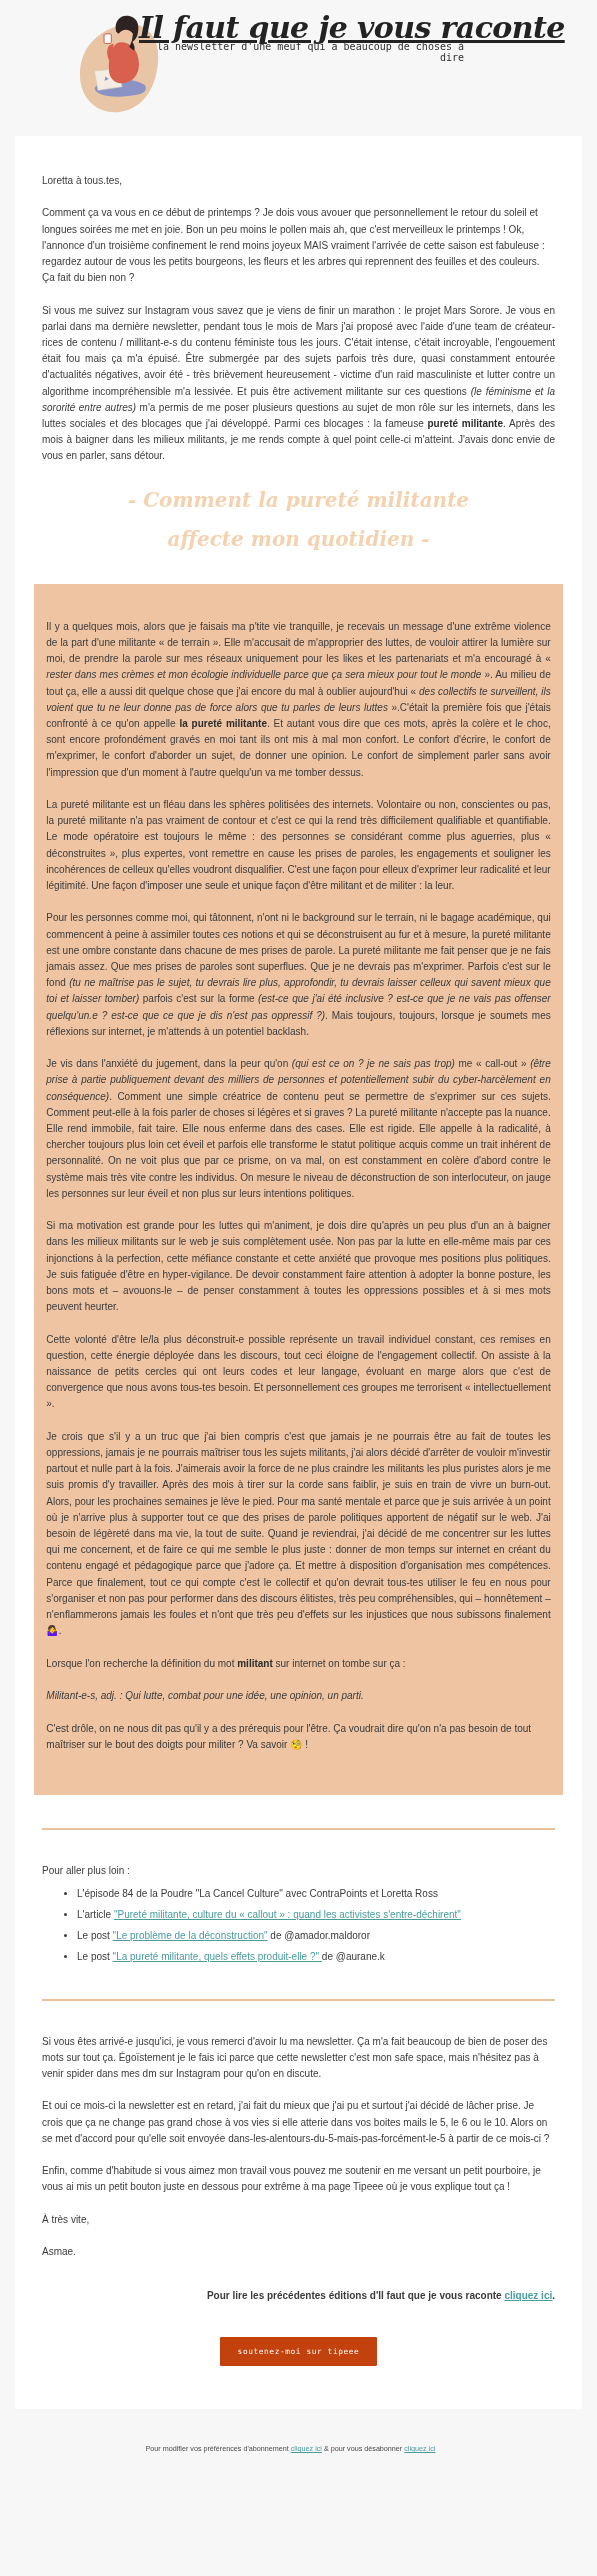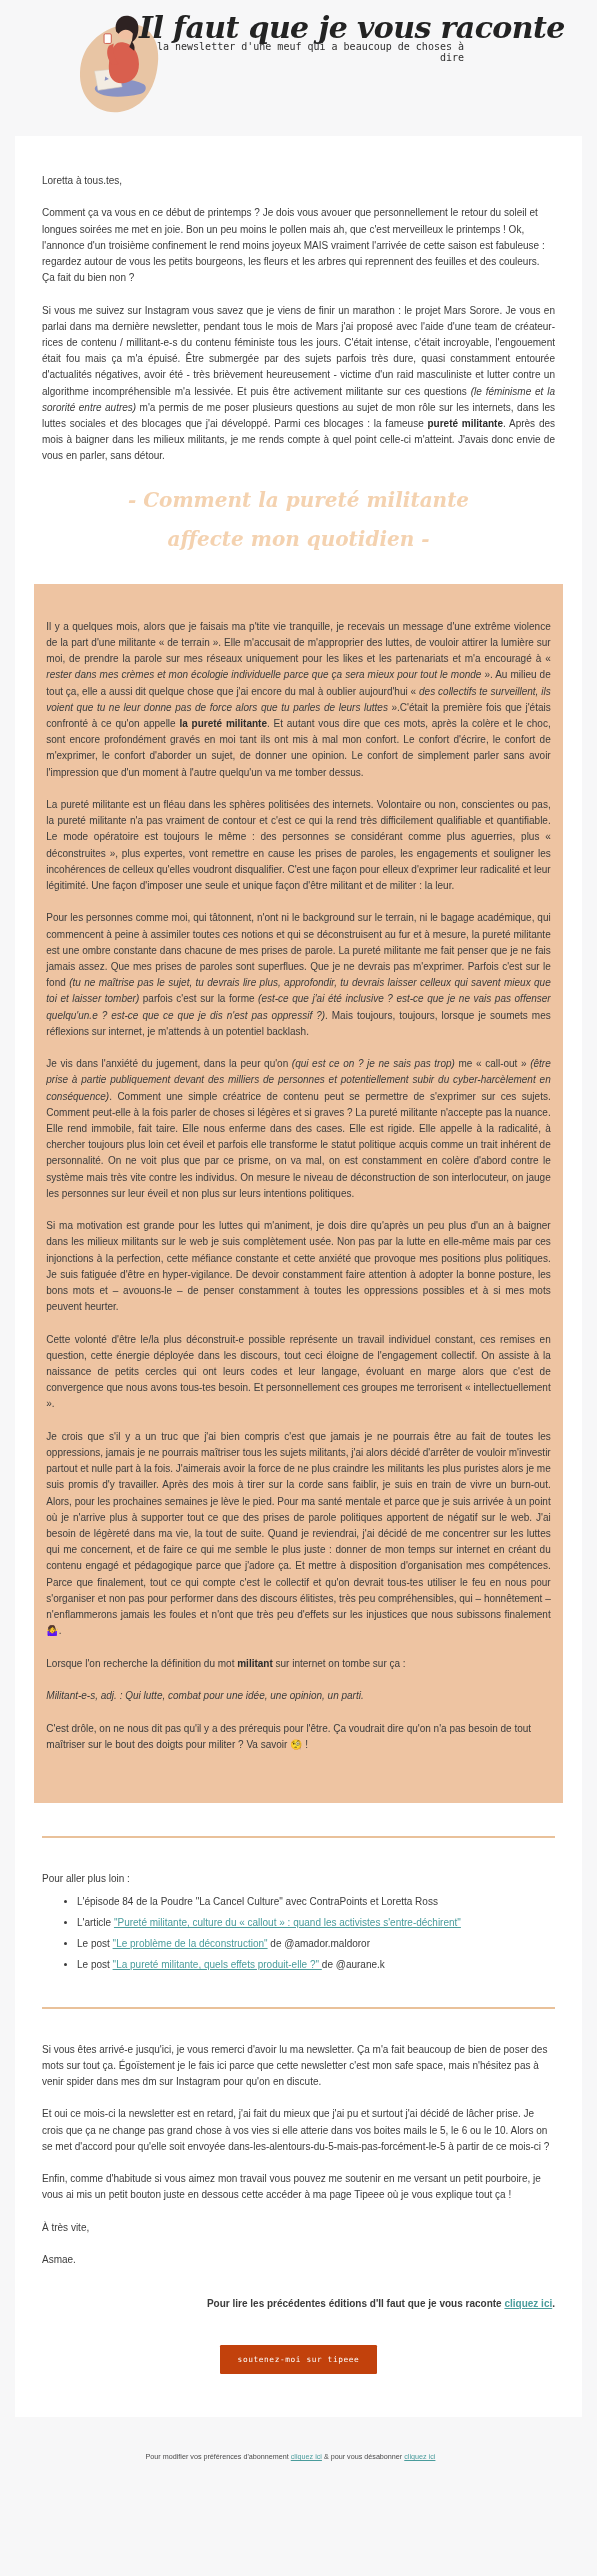--- a/index.html
+++ b/index.html
@@ -18,20 +18,21 @@
   .title-wrap{
     position:absolute; left:139px; top:4.8px; width:325px;
     text-align:center;
   }
   .nl-title{
     font-family:"DejaVu Serif", serif;
     font-style:italic; font-weight:bold;
     font-size:30px; line-height:1.5;
     color:#232323; letter-spacing:-0.6px;
     white-space:nowrap;
+    text-decoration:underline;
   }
   .nl-subtitle{
     font-family:"DejaVu Sans Mono", monospace;
     font-size:10px; color:#2f2f2f;
     text-align:right; margin-top:-8.4px;
   }
 
   
   .card{
     width:567px; margin:0 auto; background:#ffffff;
@@ -49,21 +50,21 @@
     max-width:398px; margin:16px auto 25px auto;
   }
 
   
   .tan-block{
     background:#eec4a2;
     margin:0 -8.4px;
     padding:35px 12.7px 25px 12.7px;
   }
   .tan-block p{margin:0 0 16.3px 0;}
-  .tan-block p:last-child{margin-bottom:25px;}
+  .tan-block p:last-child{margin-bottom:17px;}
 
   
   .s-i{font-style:italic;}
   .s-b{font-weight:bold; color:#2c2c2c;}
   .s-l{color:#4a9c9c; text-decoration:underline; cursor:pointer;}
   .s-e{font-style:normal;}
 
   
   .divider{height:1.8px; background:#e9c19a; border:0; margin:33px 0;}
 
@@ -156,21 +157,21 @@
       <li><span>L'épisode 84 de la Poudre "La Cancel Culture" avec ContraPoints et Loretta Ross</span></li>
       <li><span>L'article </span><span class="s-l">"Pureté militante, culture du « callout » : quand les activistes s'entre-déchirent"</span></li>
       <li><span>Le post </span><span class="s-l">"Le problème de la déconstruction"</span><span> de @amador.maldoror</span></li>
       <li><span>Le post </span><span class="s-l">"La pureté militante, quels effets produit-elle ?" </span><span>de @aurane.k</span></li>
     </ul>
 
     <hr class="divider">
 
     <p>Si vous êtes arrivé-e jusqu'ici, je vous remerci d'avoir lu ma newsletter. Ça m'a fait beaucoup de bien de poser des mots sur tout ça. Égoïstement je le fais ici parce que cette newsletter c'est mon safe space, mais n'hésitez pas à venir spider dans mes dm sur Instagram pour qu'on en discute.</p>
     <p>Et oui ce mois-ci la newsletter est en retard, j'ai fait du mieux que j'ai pu et surtout j'ai décidé de lâcher prise. Je crois que ça ne change pas grand chose à vos vies si elle atterie dans vos boites mails le 5, le 6 ou le 10. Alors on se met d'accord pour qu'elle soit envoyée dans-les-alentours-du-5-mais-pas-forcément-le-5 à partir de ce mois-ci ?</p>
-    <p>Enfin, comme d'habitude si vous aimez mon travail vous pouvez me soutenir en me versant un petit pourboire, je vous ai mis un petit bouton juste en dessous cette accéder à ma page Tipeee où je vous explique tout ça !</p>
+    <p>Enfin, comme d'habitude si vous aimez mon travail vous pouvez me soutenir en me versant un petit pourboire, je vous ai mis un petit bouton juste en dessous pour extrême à ma page Tipeee où je vous explique tout ça !</p>
     <p>À très vite,</p>
     <p>Asmae.</p>
 
     <p class="prev-note"><span>Pour lire les précédentes éditions d'Il faut que je vous raconte </span><span class="s-l">cliquez ici</span><span>.</span></p>
 
     <div class="cta-wrap">
       <button class="cta-btn">soutenez-moi sur tipeee</button>
     </div>
 
   </div>

